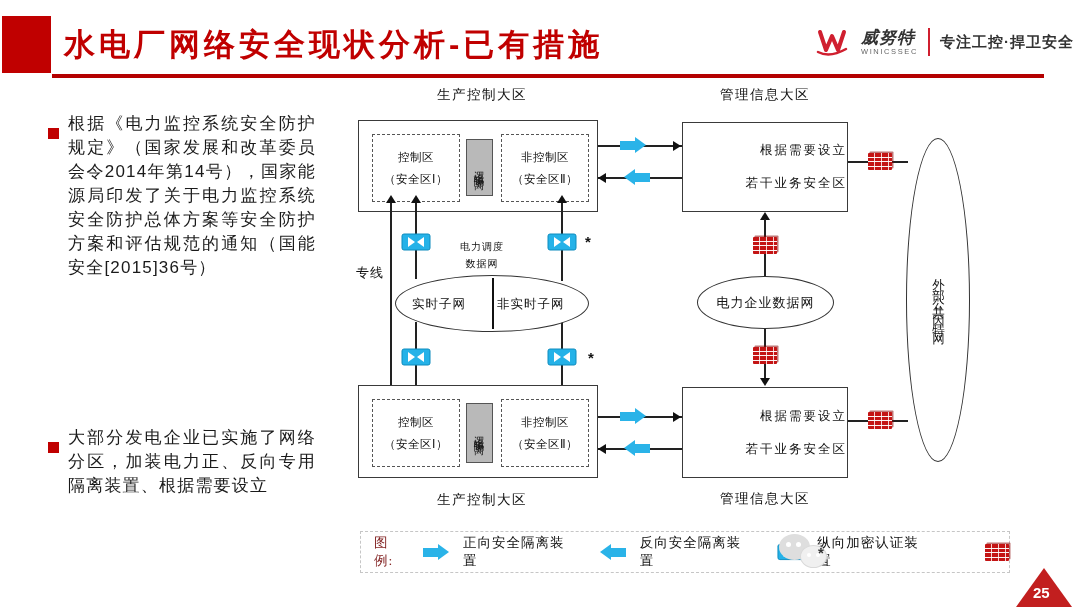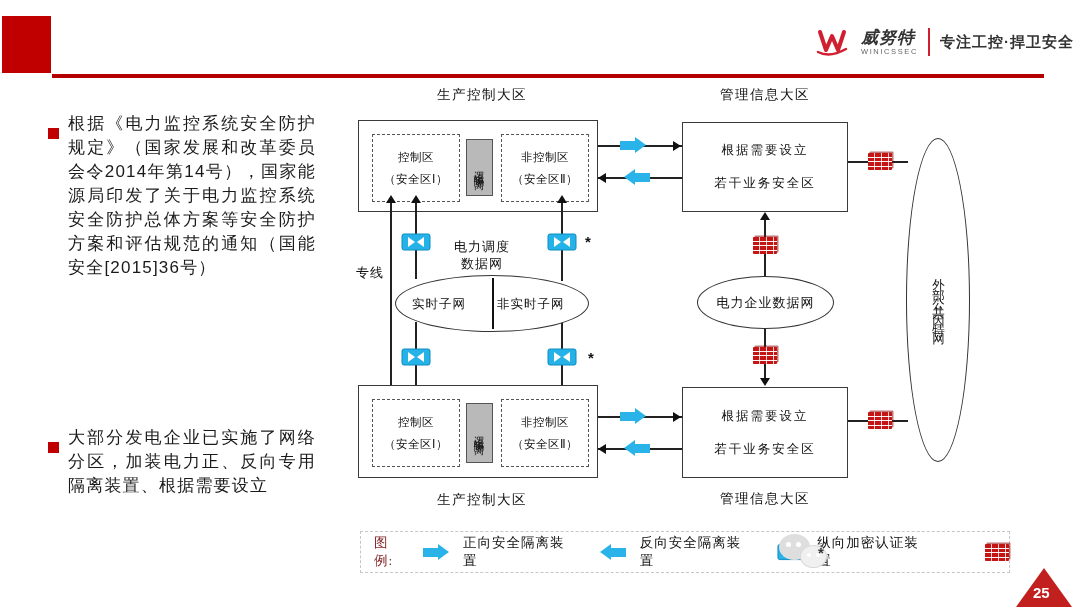--- a/index.html
+++ b/index.html
@@ -52,25 +52,25 @@
                      repeating-linear-gradient(90deg,transparent 0 6px,rgba(255,255,255,.8) 6px 7px);
     box-shadow:1.5px -1.5px 0 rgba(140,10,10,.55);}
   .firewall.inline{position:static;flex:0 0 auto;}
   .bowtie{position:absolute;z-index:3;}
   .bowtie.inline{position:static;}
   .obox{position:absolute;border:1.6px solid #3a3a3a;background:#fff;}
   .dbox{position:absolute;border:1.2px dashed #555;background:#fff;display:flex;flex-direction:column;align-items:center;justify-content:center;gap:7px;}
   .dbox span{font-size:11.5px;color:#111;letter-spacing:0.5px;white-space:nowrap;}
   .gbox{position:absolute;background:#b9b9b9;border:1px solid #555;display:flex;align-items:center;justify-content:center;}
   .gbox span{writing-mode:vertical-rl;font-size:10.5px;letter-spacing:3px;color:#111;}
-  .mgbox{position:absolute;border:1.6px solid #3a3a3a;background:#fff;display:flex;flex-direction:column;align-items:center;justify-content:center;gap:16px;}
+  .mgbox{position:absolute;border:1.6px solid #3a3a3a;background:#fff;display:flex;flex-direction:column;align-items:flex-end;justify-content:center;gap:16px;}
   .mgbox span{font-size:12.5px;color:#111;letter-spacing:2px;white-space:nowrap;}
   .zone-label{position:absolute;width:110px;text-align:center;font-size:13.5px;color:#111;letter-spacing:1.5px;white-space:nowrap;}
   .ellipse{position:absolute;border:1.3px solid #333;border-radius:50%;background:#fff;z-index:2;}
-  .net-label{position:absolute;width:100px;text-align:center;font-size:13px;line-height:17px;color:#111;letter-spacing:1px;}
+  .net-label{position:absolute;width:100px;text-align:center;font-size:10px;line-height:17px;color:#111;letter-spacing:1px;}
   .small-label{position:absolute;font-size:13px;color:#111;letter-spacing:1px;white-space:nowrap;}
   .asterisk{position:absolute;font-size:15px;font-weight:bold;color:#111;z-index:4;}
 
   .disp-divider{position:absolute;left:96px;top:2px;bottom:2px;width:2px;background:#111;}
   .disp-rt{position:absolute;left:16px;top:20px;font-size:12.5px;letter-spacing:1px;color:#111;}
   .disp-nrt{position:absolute;left:101px;top:20px;font-size:12.5px;letter-spacing:1px;color:#111;}
   .ent-ellipse{display:flex;align-items:center;justify-content:center;font-size:13px;letter-spacing:1px;color:#111;}
   .inet-ellipse{display:flex;align-items:center;justify-content:center;}
   .inet-ellipse span{writing-mode:vertical-rl;font-size:12.5px;letter-spacing:9px;color:#111;}
 
@@ -95,20 +95,21 @@
   .pagetri{position:absolute;left:1016px;top:568px;width:0;height:0;z-index:7;
     border-left:28px solid transparent;border-right:28px solid transparent;border-bottom:39px solid #c21f1f;}
   .pagenum{position:absolute;left:1033px;top:584px;z-index:8;font-size:15px;font-weight:bold;color:#fff;}
 </style>
 </head>
 <body>
 
 <div class="stage">
 
   <div class="hdr-block"></div>
+  <div class="hdr-title">水电厂网络安全现状分析-已有措施</div>
   <div class="hdr-rule"></div>
   <div class="logo">
     <span class="logo-mark">
       <svg width="38" height="30" viewBox="0 0 38 30">
         <path d="M4 5 L10 23 L16 9 L22 23 L28 5" stroke="#d01f2f" stroke-width="4" fill="none" stroke-linecap="round" stroke-linejoin="round"></path>
         <path d="M2 25 Q14 31 30 22" stroke="#d01f2f" stroke-width="2.5" fill="none" stroke-linecap="round"></path>
       </svg>
     </span>
     <span class="logo-brandcol">
       <span class="logo-brand">威努特</span>

